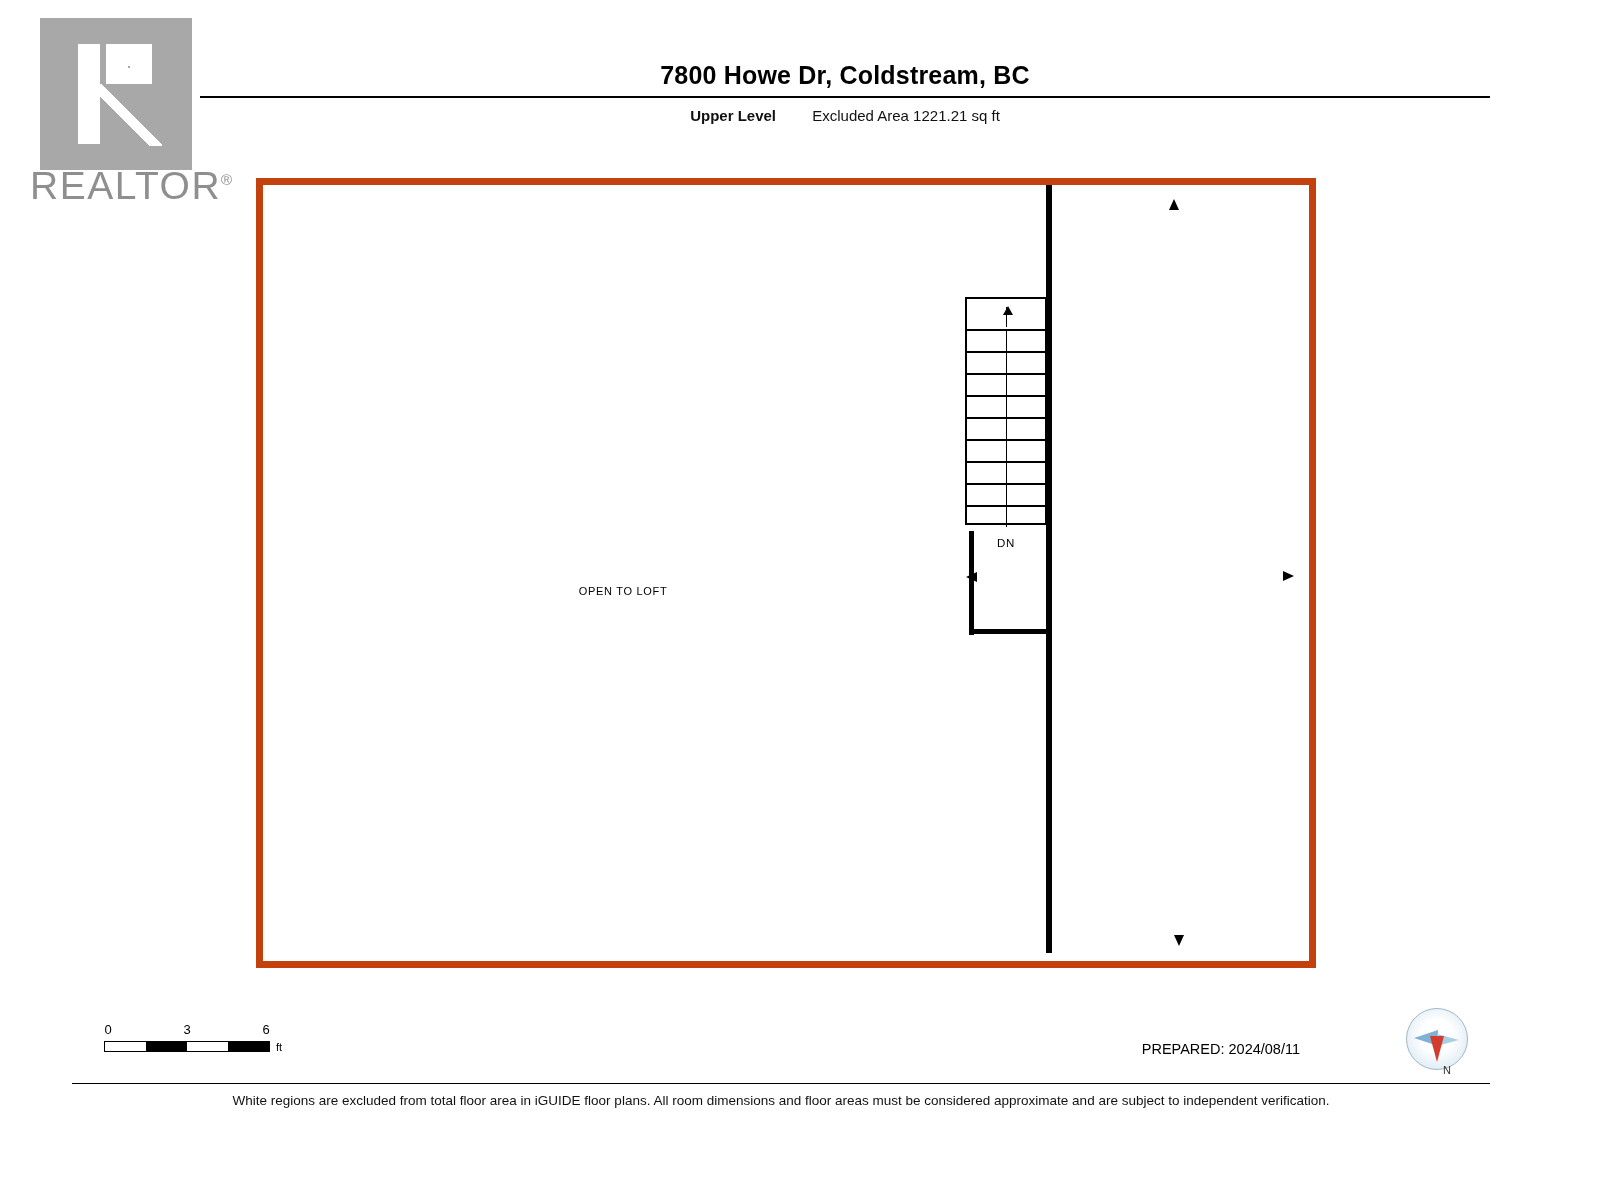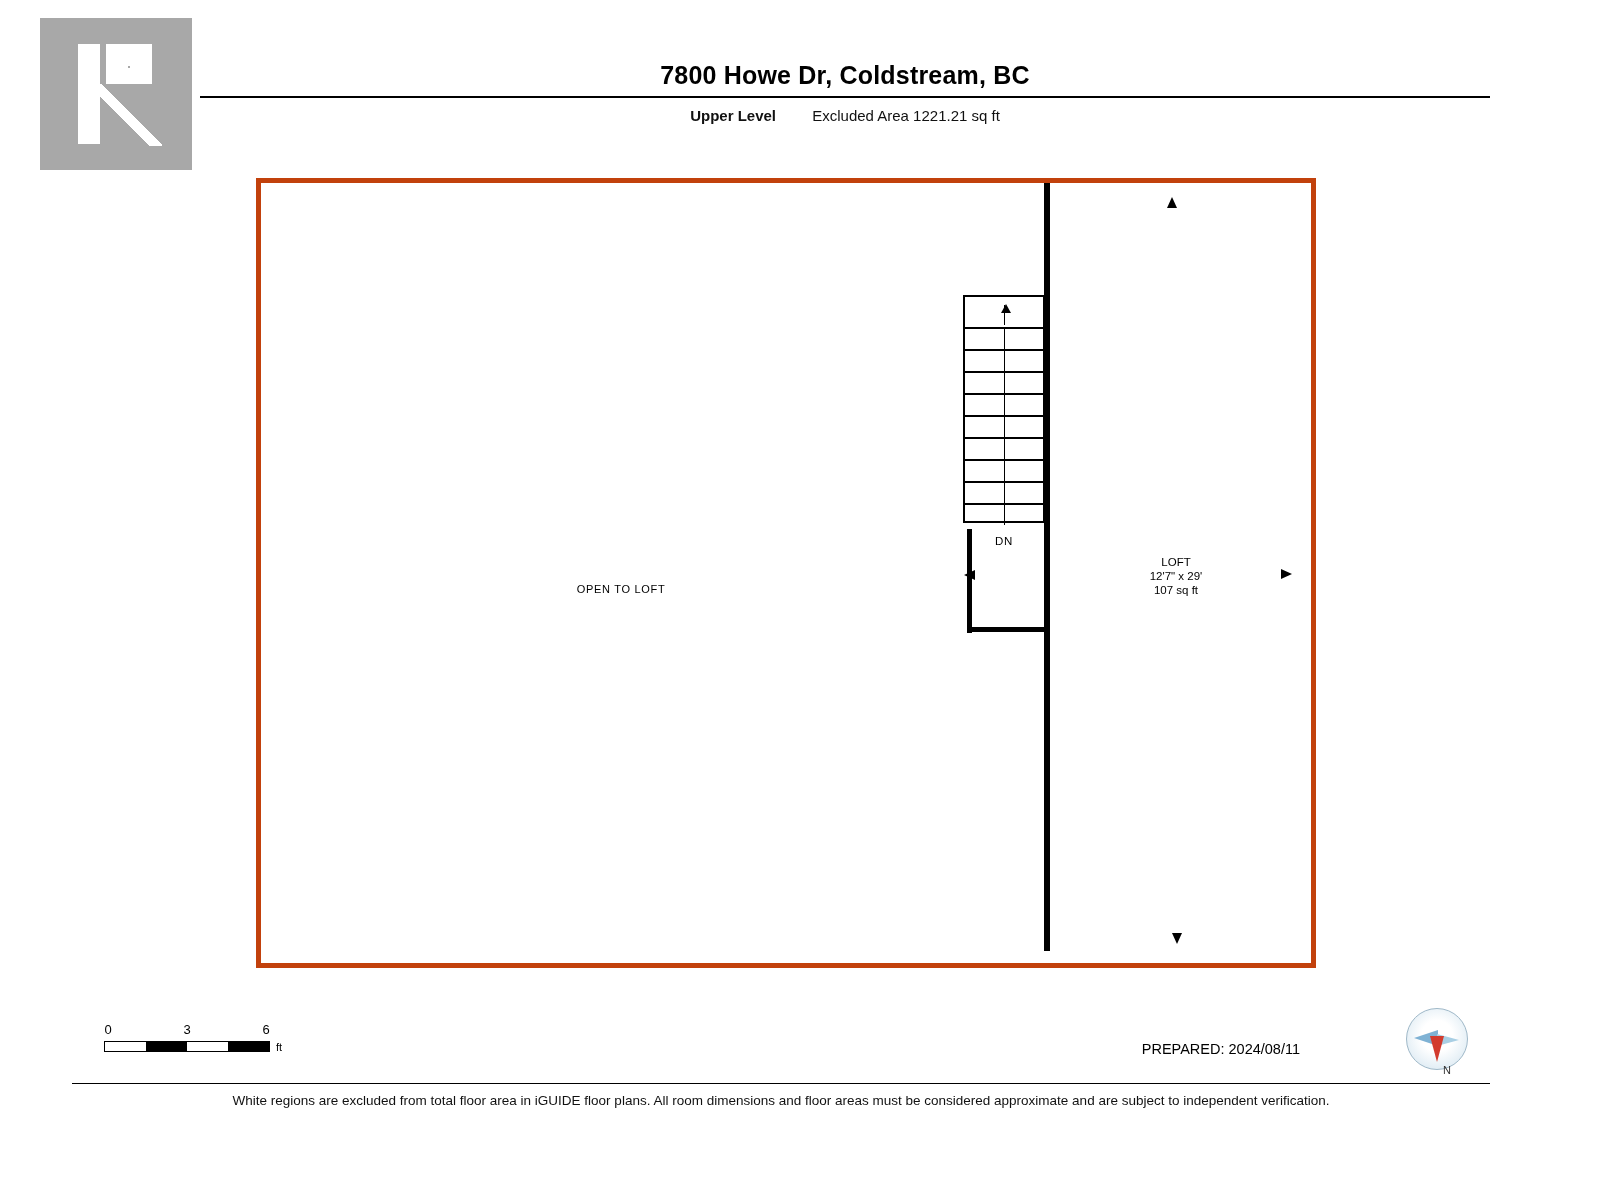--- a/index.html
+++ b/index.html
@@ -121,21 +121,21 @@
   }
 
   
   .plan {
     position: absolute;
     left: 256px;
     top: 178px;
     width: 1060px;
     height: 790px;
     box-sizing: border-box;
-    border: 5px solid #c2410c;
+    border: 7px solid #c2410c;
     background: #ffffff;
   }
   .plan-inner {
     position: absolute;
     inset: 0;
   }
 
   
   .wall-v-top {
     position: absolute;
@@ -410,20 +410,21 @@
 </style>
 </head>
 <body>
 
 <div class="logo-wrap">
   <div class="logo-mark">
     <div class="bar"></div>
     <div class="bowl"></div>
     <div class="diag"></div>
   </div>
+  <div class="logo-text"><span>REALTOR</span><span class="reg">®</span></div>
 </div>
 
 <div class="title">7800 Howe Dr, Coldstream, BC</div>
 <div class="title-rule"></div>
 <div class="subtitle">
   <span class="lvl">Upper Level</span>
   <span class="area">Excluded Area 1221.21 sq ft</span>
 </div>
 
 <div class="plan">
@@ -444,25 +445,20 @@
       <div class="stair-step" style="top:118px"></div>
       <div class="stair-step" style="top:140px"></div>
       <div class="stair-step" style="top:162px"></div>
       <div class="stair-step" style="top:184px"></div>
       <div class="stair-step" style="top:206px"></div>
     </div>
     <div class="dn-label">DN</div>
 
     <div class="open-below">OPEN TO LOFT</div>
 
-    <div class="loft-label">
-      <div>LOFT</div>
-      <div>12'7" x 29'</div>
-      <div>107 sq ft</div>
-    </div>
 
     <div class="dim-arrow arr-up"></div>
     <div class="dim-arrow arr-down"></div>
     <div class="dim-arrow arr-left"></div>
     <div class="dim-arrow arr-right"></div>
   </div>
 </div>
 
 <div class="scale">
   <div class="scale-nums">

